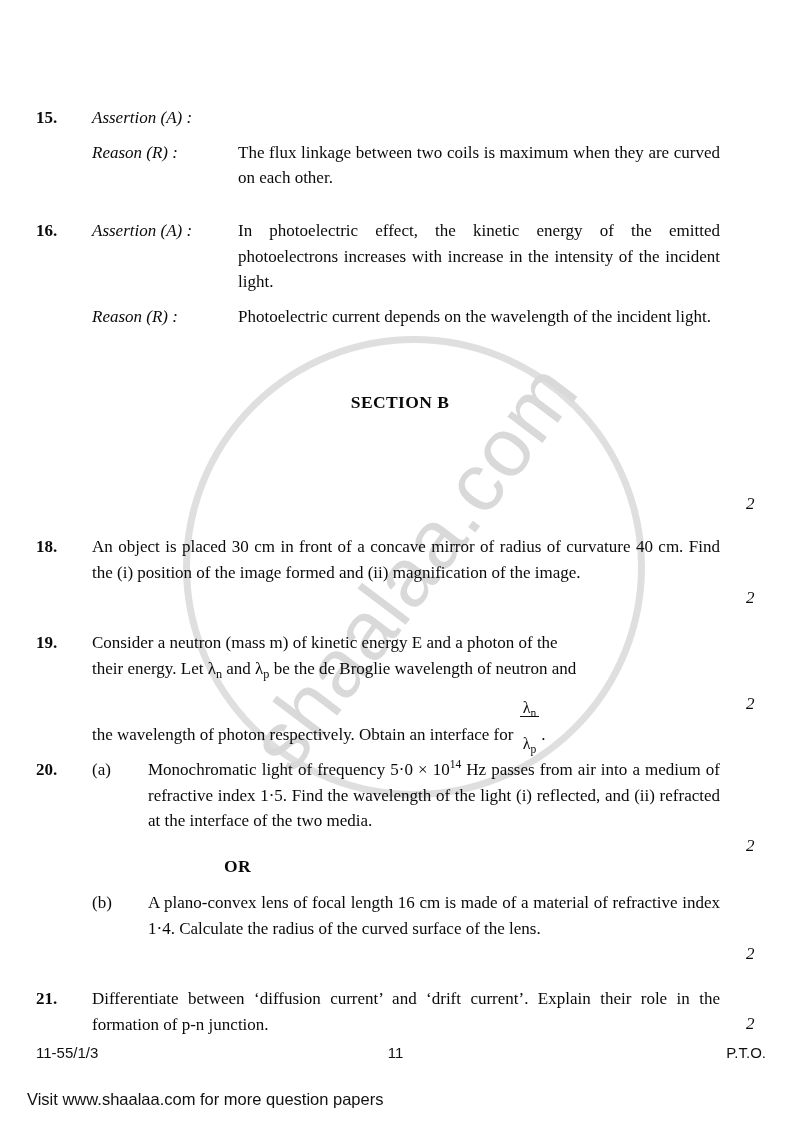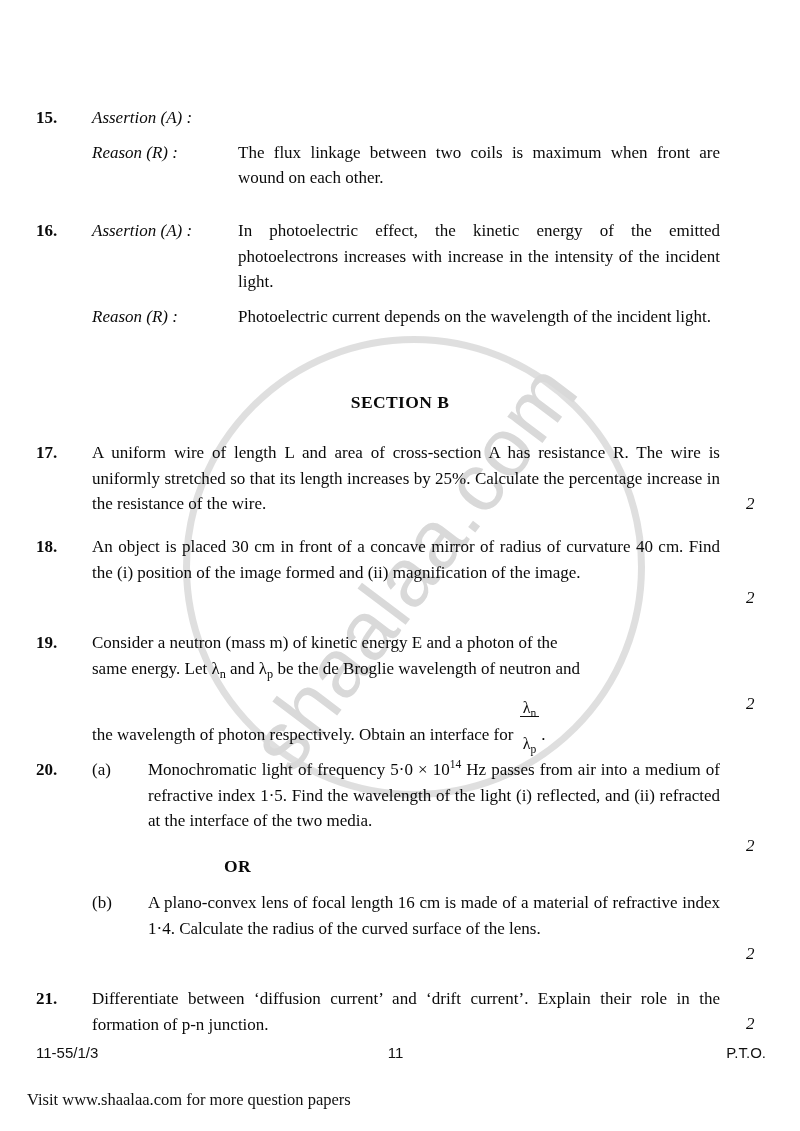--- a/index.html
+++ b/index.html
@@ -165,21 +165,21 @@
     color: #111;
   }
   #footer .f-left  { position: absolute; left: 36px;  top: 0; }
   #footer .f-mid   { position: absolute; left: 0; top: 0; width: 791px; text-align: center; }
   #footer .f-right { position: absolute; right: 34px; top: 0; }
 
   #site-note {
     position: absolute;
     left: 27px;
     top: 1090px;
-    font-family: Liberation Serif, serif;
+    font-family: Liberation Sans, sans-serif;
     font-size: 16.5px;
     color: #111;
   }
 </style>
 </head>
 <body>
 
 <div id="watermark">
   <div class="wm-ring"></div>
   <div class="wm-text">shaalaa.com</div>
@@ -188,59 +188,55 @@
 <div id="page">
 
   <div class="qblock" style="left:36px; top:105px; width:720px;">
     <div class="qnum">15.</div>
     <div class="qbody" style="width:628px;">
       <div class="ar-row">
         <div class="ar-label">Assertion (A) :</div>
       </div>
       <div class="ar-row" style="margin-top:9px;">
         <div class="ar-label">Reason (R) :</div>
-        <div class="ar-text">The flux linkage between two coils is maximum when front are wound on each other.</div>
+        <div class="ar-text">The flux linkage between two coils is maximum when they are curved on each other.</div>
       </div>
     </div>
   </div>
 
   <div class="qblock" style="left:36px; top:218px; width:720px;">
     <div class="qnum">16.</div>
     <div class="qbody" style="width:628px;">
       <div class="ar-row">
         <div class="ar-label">Assertion (A) :</div>
         <div class="ar-text">In photoelectric effect, the kinetic energy of the emitted photoelectrons increases with increase in the intensity of the incident light.</div>
       </div>
       <div class="ar-row" style="margin-top:9px;">
         <div class="ar-label">Reason (R) :</div>
         <div class="ar-text">Photoelectric current depends on the wavelength of the incident light.</div>
       </div>
     </div>
   </div>
 
   <div id="section-b">SECTION B</div>
 
-  <div class="qblock" style="left:36px; top:440px; width:690px;">
-    <div class="qnum">17.</div>
-    <div class="qbody para" style="width:628px;">A uniform wire of length L and area of cross-section A has resistance R. The wire is uniformly stretched so that its length increases by 25%. Calculate the percentage increase in the resistance of the wire.</div>
-  </div>
   <div class="marks" style="top:491px;">2</div>
 
   <div class="qblock" style="left:36px; top:534px; width:690px;">
     <div class="qnum">18.</div>
     <div class="qbody para" style="width:628px;">An object is placed 30 cm in front of a concave mirror of radius of curvature 40 cm. Find the (i) position of the image formed and (ii) magnification of the image.</div>
   </div>
   <div class="marks" style="top:585px;">2</div>
 
   <div class="qblock" style="left:36px; top:630px; width:700px;">
     <div class="qnum">19.</div>
     <div class="qbody" style="width:632px;">
       <div class="para" style="text-align:justify;">Consider a neutron (mass m) of kinetic energy E and a photon of the</div>
       <div style="font-size:17px; line-height:25.5px;">
-        <span>same energy. Let </span><span>λ</span><sub>n</sub><span> and </span><span>λ</span><sub>p</sub><span> be the de Broglie wavelength of neutron and</span>
+        <span>their energy. Let </span><span>λ</span><sub>n</sub><span> and </span><span>λ</span><sub>p</sub><span> be the de Broglie wavelength of neutron and</span>
       </div>
       <div style="font-size:17px; line-height:25.5px; margin-top:19px;">
         <span>the wavelength of photon respectively. Obtain an interface for </span><span class="frac"><span class="num"><span>λ</span><sub>n</sub></span><span class="den"><span>λ</span><sub>p</sub></span></span><span>.</span>
       </div>
     </div>
   </div>
   <div class="marks" style="top:691px;">2</div>
 
   <div class="qblock" style="left:36px; top:757px; width:700px;">
     <div class="qnum">20.</div>

